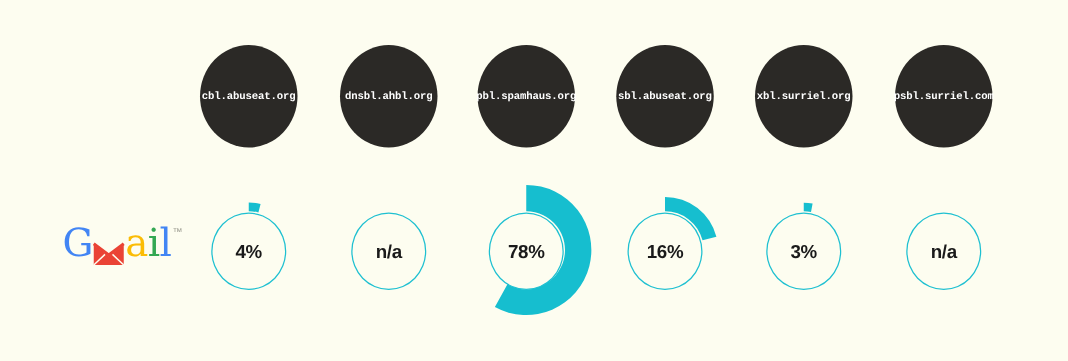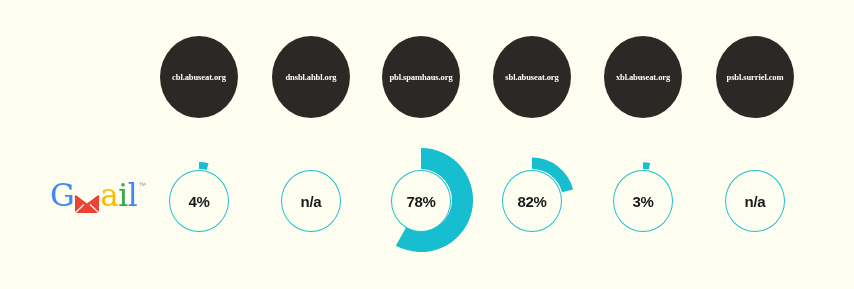--- a/index.html
+++ b/index.html
@@ -66,21 +66,21 @@
     height: 82px;
     border-radius: 50%;
     background: #2B2926;
     display: flex;
     align-items: center;
     justify-content: center;
     top: 36px;
   }
   .provider-label {
     color: #FFFFFF;
-    font-family: Liberation Serif, serif;
+    font-family: Liberation Mono, monospace;
     font-size: 8.5px;
     font-weight: 700;
     letter-spacing: -0.1px;
     white-space: nowrap;
     text-align: center;
   }
 
   
   .gauge {
     position: absolute;
@@ -143,21 +143,21 @@
   <div class="provider-circle" style="left:272px;">
     <span class="provider-label">dnsbl.ahbl.org</span>
   </div>
   <div class="provider-circle" style="left:382px;">
     <span class="provider-label">pbl.spamhaus.org</span>
   </div>
   <div class="provider-circle" style="left:493px;">
     <span class="provider-label">sbl.abuseat.org</span>
   </div>
   <div class="provider-circle" style="left:604px;">
-    <span class="provider-label">xbl.abuseat.org</span>
+    <span class="provider-label">xbl.surriel.org</span>
   </div>
   <div class="provider-circle" style="left:716px;align-items:center;">
     <span class="provider-label">psbl.surriel.com</span>
   </div>
 
   <div class="gauge" style="left:139px;">
     <svg class="gauge-arc-svg" width="120" height="120" viewBox="0 0 120 120">
         <path d="M 60 21.96 A 38.04 38.04 0 0 1 69.46016330775109 23.155096550666876 L 67.7093865021105 29.973922005012437 A 31 31 0 0 0 60 29 Z" fill="#16BECF"></path>
       </svg>
     <div class="gauge-face">
@@ -179,21 +179,21 @@
     <div class="gauge-face">
       <span class="gauge-value">78%</span>
     </div>
   </div>
 
   <div class="gauge" style="left:472px;">
     <svg class="gauge-arc-svg" width="120" height="120" viewBox="0 0 120 120">
         <path d="M 60 17.54 A 42.46 42.46 0 0 1 101.12604102152167 49.440627390980275 L 90.02607799498756 52.29061349788951 A 31 31 0 0 0 60 29 Z" fill="#16BECF"></path>
       </svg>
     <div class="gauge-face">
-      <span class="gauge-value">82%</span>
+      <span class="gauge-value">16%</span>
     </div>
   </div>
 
   <div class="gauge" style="left:583px;">
     <svg class="gauge-arc-svg" width="120" height="120" viewBox="0 0 120 120">
         <path d="M 60 22.22 A 37.78 37.78 0 0 1 67.07926606504867 22.88918766747014 L 65.80882075215746 29.54909522741065 A 31 31 0 0 0 60 29 Z" fill="#16BECF"></path>
       </svg>
     <div class="gauge-face">
       <span class="gauge-value">3%</span>
     </div>

